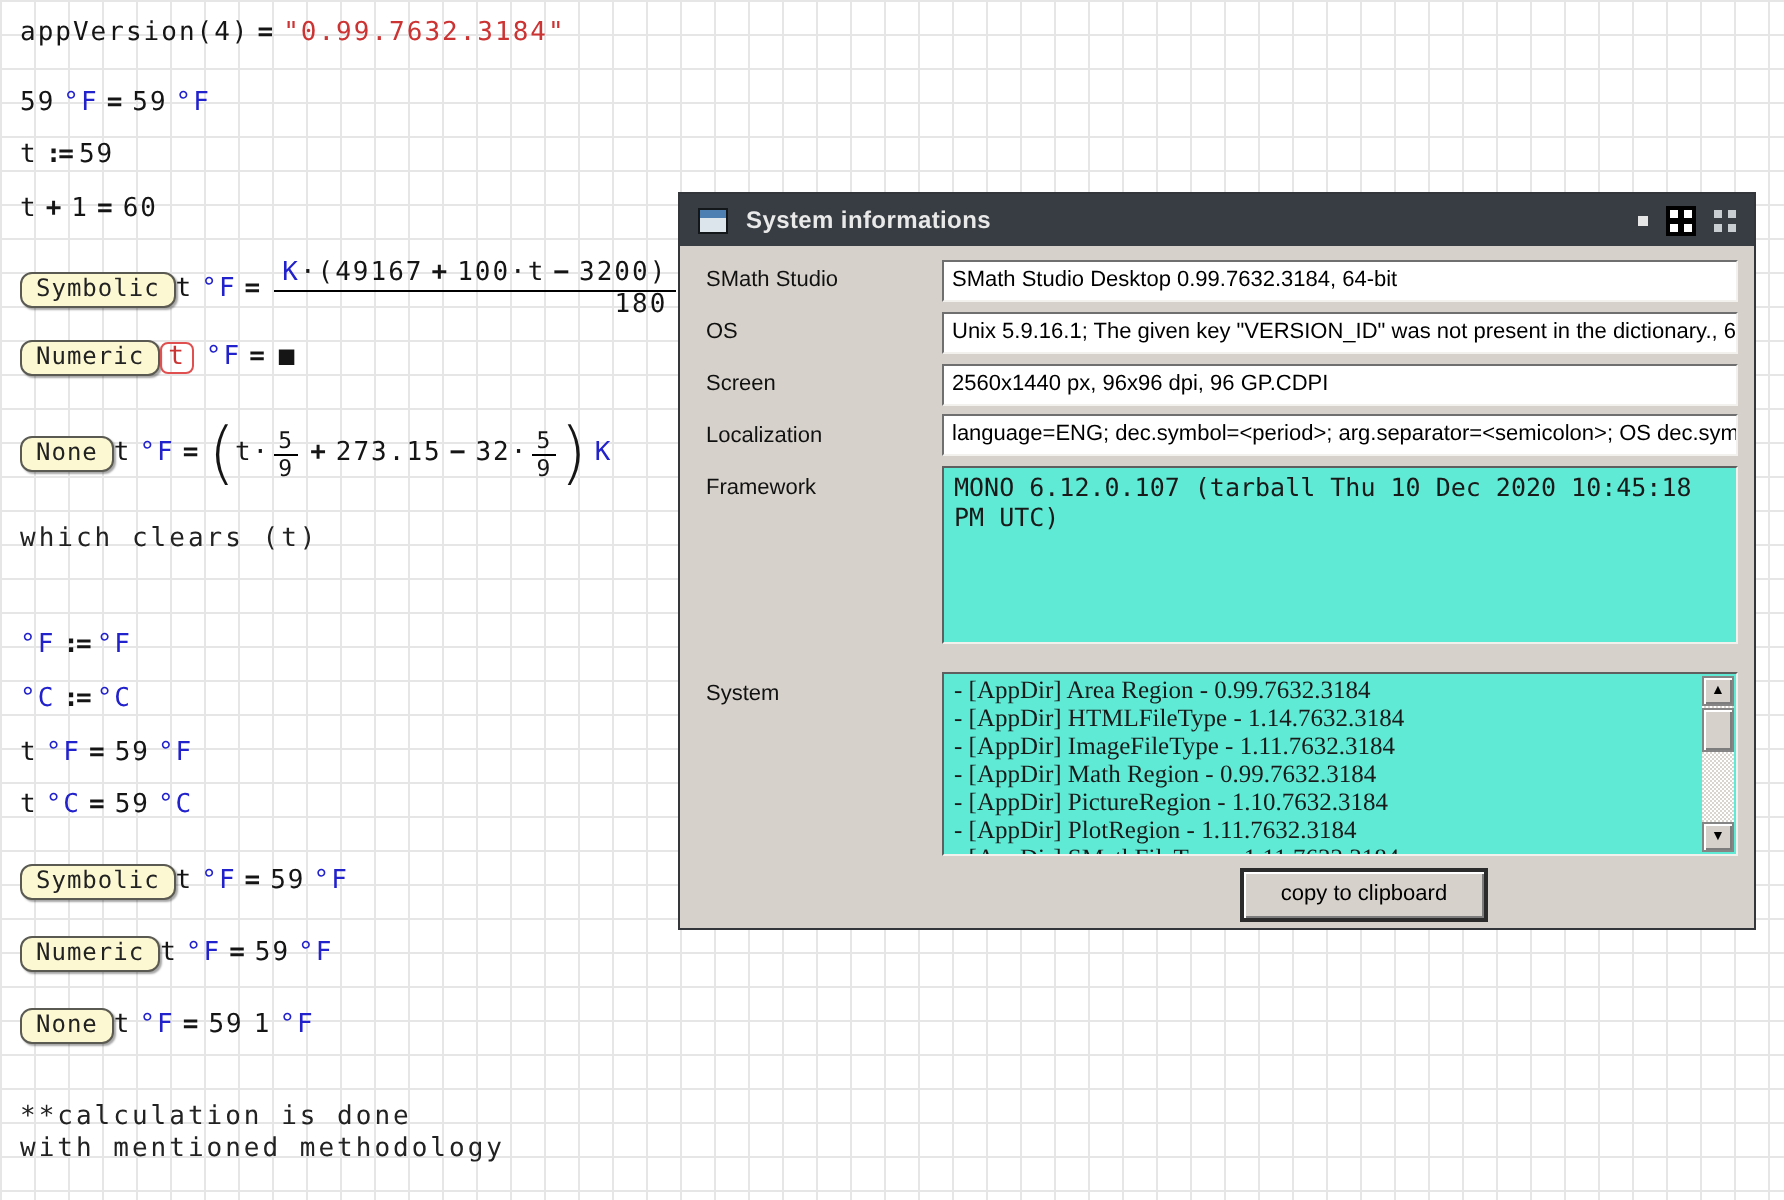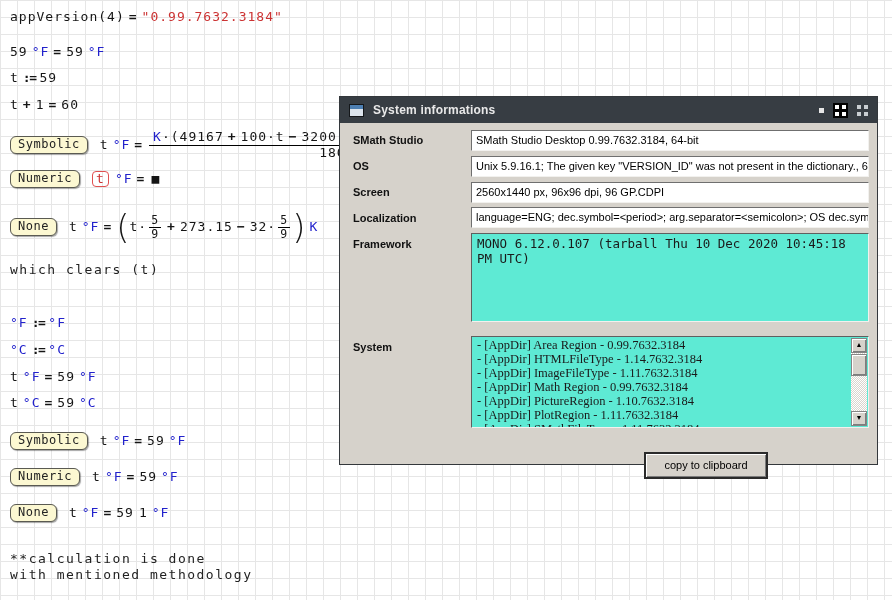--- a/index.html
+++ b/index.html
@@ -16,21 +16,21 @@
   .mline{position:absolute;left:10px;display:flex;align-items:center;white-space:nowrap;
          font-size:13px;letter-spacing:1px;line-height:1.1;}
   .note{position:absolute;left:10px;font-size:13px;letter-spacing:1.5px;line-height:16px;color:#222;}
   .u{color:#2222cc;margin-left:4px;}
   .u.tight{margin-left:0;}
   .op{font-weight:bold;margin:0 4px;}
   .asn{font-weight:bold;letter-spacing:-1.5px;margin:0 4px;}
   .str{color:#cc3333;}
   .tagbtn{background:#fcf8d2;border:1px solid #5a5a52;border-radius:6px;
           padding:1px 7px 2px;font-size:12px;letter-spacing:0.5px;color:#222;
-          box-shadow:1px 1px 1px rgba(0,0,0,0.35);margin-right:12px;display:inline-block;}
+          box-shadow:1px 1px 1px rgba(0,0,0,0.35);display:inline-block;}
   .errbox{border:1px solid #e05050;border-radius:4px;color:#cc3333;padding:0 3px;margin-right:2px;}
   .cursorblk{margin-left:2px;}
   .frac{display:inline-flex;flex-direction:column;align-items:center;vertical-align:middle;margin-left:2px;}
   .frac .numr{display:inline-flex;align-items:center;padding:0 4px;}
   .frac .den{border-top:1px solid #000;align-self:stretch;text-align:right;padding:0 4px;}
   .sfrac{display:inline-flex;flex-direction:column;align-items:center;font-size:11.5px;line-height:1.1;margin:0 2px;}
   .sfrac .den{border-top:1px solid #000;padding:0 2px;}
   .bigp{font-family:"DejaVu Sans",sans-serif;font-size:34px;font-weight:300;line-height:0.9;letter-spacing:0;}
   
   .dialog{position:absolute;left:339px;top:96px;width:539px;height:369px;
@@ -41,43 +41,43 @@
             border:1px solid #14171a;flex:0 0 auto;}
   .dlg-title{color:#e9e9e9;font-size:12px;font-weight:bold;margin-left:9px;letter-spacing:0.2px;flex:1;}
   .wbtns{display:flex;align-items:center;gap:9px;}
   .btn-min{width:5px;height:5px;background:#e6e6e6;}
   .btn-max{width:15px;height:15px;background:#000;position:relative;}
   .btn-max .dot{position:absolute;left:2px;top:2px;width:4px;height:4px;background:#fff;
                 box-shadow:7px 0 0 #fff,0 7px 0 #fff,7px 7px 0 #fff;}
   .btn-close{width:11px;height:11px;position:relative;}
   .btn-close .dot{position:absolute;left:0;top:0;width:4px;height:4px;background:#c9ced2;
                   box-shadow:7px 0 0 #c9ced2,0 7px 0 #c9ced2,7px 7px 0 #c9ced2;}
-  .dlg-label{position:absolute;left:13px;font-size:11px;color:#111;font-weight:bold;}
+  .dlg-label{position:absolute;left:13px;font-size:11px;color:#111;}
   .fld{position:absolute;left:131px;width:398px;height:21px;box-sizing:border-box;background:#fff;
        border:1px solid;border-color:#6f6f6f #f2f1ee #f2f1ee #6f6f6f;
        font-size:11px;color:#000;padding:3px 4px;white-space:nowrap;overflow:hidden;}
   .box{position:absolute;left:131px;width:398px;box-sizing:border-box;background:#5eead4;
        border:1px solid;border-color:#5f5f5f #f2f1ee #f2f1ee #5f5f5f;
        font-family:"DejaVu Sans Mono",monospace;font-size:12.5px;color:#1a1a1a;}
   .framework-box{top:136px;height:89px;padding:2px 5px;white-space:pre-wrap;line-height:15px;}
   .plugins-box{top:239px;height:92px;overflow:hidden;font-family:Liberation Serif, serif;}
   .plugin-list{position:absolute;left:0;top:1px;right:17px;white-space:nowrap;line-height:14px;padding-left:5px;overflow:hidden;}
   .scrollbar{position:absolute;top:1px;right:1px;bottom:1px;width:16px;
              background:#efede9;
              background-image:conic-gradient(#ffffff 25%,#d9d5ce 0 50%,#ffffff 0 75%,#d9d5ce 0);
              background-size:2px 2px;}
   .sbtn{position:absolute;left:0;width:16px;height:15px;background:#d6d2cb;
         border:1px solid #858585;box-shadow:inset 1px 1px 0 #fff,inset -1px -1px 0 #7d7d7d;
         box-sizing:border-box;font-size:7px;line-height:13px;text-align:center;color:#000;}
   .sbtn.up{top:0;} .sbtn.down{bottom:0;}
   .sthumb{position:absolute;left:0;top:16px;width:16px;height:22px;background:#d6d2cb;
           border:1px solid #858585;box-shadow:inset 1px 1px 0 #fff,inset -1px -1px 0 #7d7d7d;box-sizing:border-box;}
-  .dlg-btn{position:absolute;top:356px;height:25px;box-sizing:border-box;background:#d6d2cb;
+  .dlg-btn{position:absolute;top:338px;height:25px;box-sizing:border-box;background:#d6d2cb;
            border:1px solid #2b2b2b;box-shadow:inset 1px 1px 0 #fff,inset -1px -1px 0 #7c7c7c;
-           font-size:11px;color:#000;text-align:center;line-height:22px;margin-left:24px;}
+           font-size:11px;color:#000;text-align:center;line-height:22px;}
   .dlg-btn.default{box-shadow:0 0 0 1px #2b2b2b,inset 1px 1px 0 #fff,inset -1px -1px 0 #7c7c7c;}
   .btn-copy{left:281px;width:122px;}
   .btn-save{left:411px;width:120px;}
 </style>
 </head>
 <body>
 
 <div class="canvas">
 
   <div class="mline" style="top:10px">

